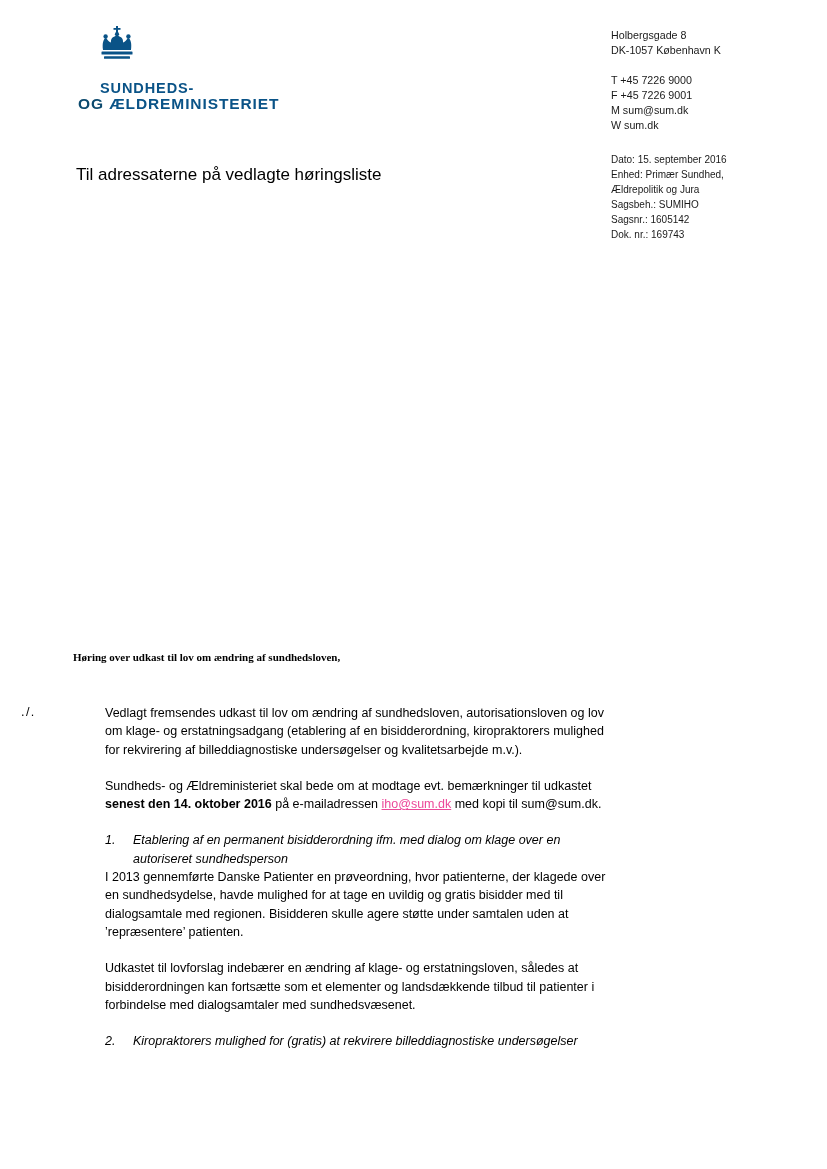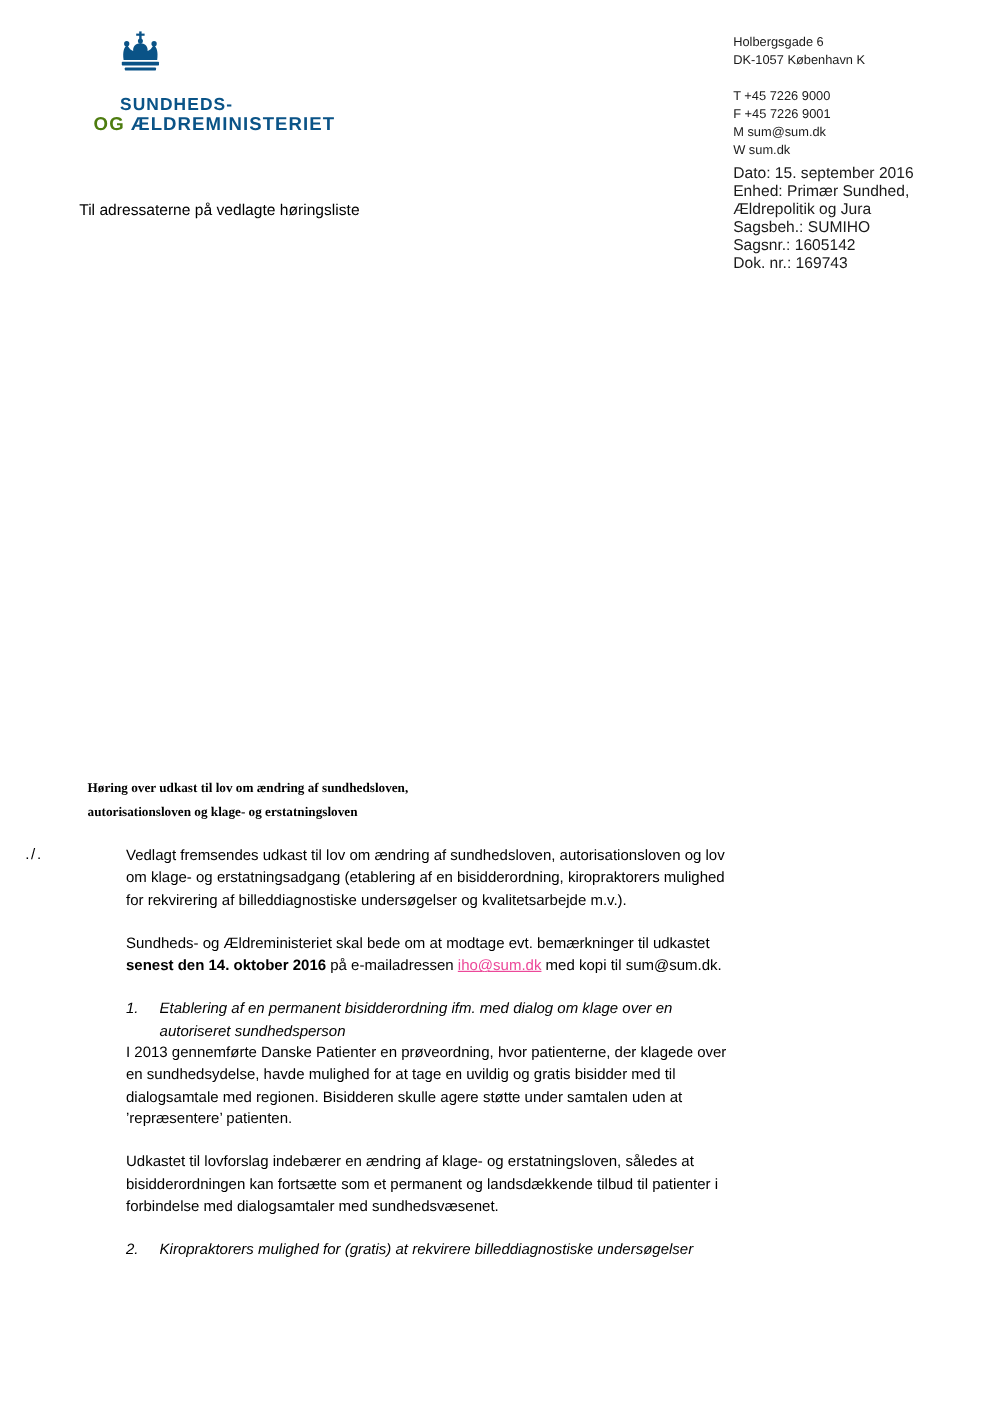--- a/index.html
+++ b/index.html
@@ -47,21 +47,21 @@
     margin-top: 21px;
   }
   .logo-line2 {
     display: block;
     font-size: 15.5px;
     font-weight: bold;
     letter-spacing: 0.9px;
     color: #0a5387;
   }
   .logo-og {
-    color: #4d7c0f;
+    color: #0c4a6e;
     font-weight: bold;
     letter-spacing: 0.9px;
   }
 
   
   .info-col {
     position: absolute;
     left: 611px;
     top: 28px;
     width: 200px;
@@ -69,34 +69,34 @@
     line-height: 15.1px;
     color: #1a1a1a;
   }
   .info-group { margin: 0; }
   .info-group + .info-group { margin-top: 15px; }
   .info-group div { white-space: nowrap; }
 
   .meta-col {
     position: absolute;
     left: 611px;
-    top: 136px;
+    top: 152px;
     width: 200px;
-    font-size: 13px;
+    font-size: 10px;
     line-height: 15.1px;
     color: #1a1a1a;
   }
   .meta-col div { white-space: nowrap; }
 
   
   .addressee {
     position: absolute;
-    left: 66px;
+    left: 76px;
     top: 166px;
-    font-size: 13px;
+    font-size: 17px;
     line-height: 17px;
     color: #000;
   }
 
   
   .doc-title {
     position: absolute;
     left: 73px;
     top: 648px;
     width: 500px;
@@ -172,21 +172,21 @@
       </g>
     </svg>
     <div class="logo-text">
       <span class="logo-line1">SUNDHEDS-</span>
       <span class="logo-line2"><span class="logo-og">OG</span> <span>ÆLDREMINISTERIET</span></span>
     </div>
   </div>
 
   <div class="info-col">
     <div class="info-group">
-      <div>Holbergsgade 6</div>
+      <div>Holbergsgade 8</div>
       <div>DK-1057 København K</div>
     </div>
     <div class="info-group">
       <div>T +45 7226 9000</div>
       <div>F +45 7226 9001</div>
       <div>M sum@sum.dk</div>
       <div>W sum.dk</div>
     </div>
   </div>
 
@@ -196,41 +196,40 @@
     <div>Ældrepolitik og Jura</div>
     <div>Sagsbeh.: SUMIHO</div>
     <div>Sagsnr.: 1605142</div>
     <div>Dok. nr.: 169743</div>
   </div>
 
   <div class="addressee">Til adressaterne på vedlagte høringsliste</div>
 
   <div class="doc-title">
     <span>Høring over udkast til lov om ændring af sundhedsloven,</span><br>
-    <span>autorisationsloven og klage- og erstatningsloven</span>
   </div>
 
   <div class="attachment-mark">./.</div>
 
   <div class="body-col">
 
     <p>Vedlagt fremsendes udkast til lov om ændring af sundhedsloven, autorisationsloven og lov om klage- og erstatningsadgang (etablering af en bisidderordning, kiropraktorers mulighed for rekvirering af billeddiagnostiske undersøgelser og kvalitetsarbejde m.v.).</p>
 
     <p><span>Sundheds- og Ældreministeriet skal bede om at modtage evt. bemærkninger til udkastet </span><b>senest den 14. oktober 2016</b><span> på e-mailadressen </span><a class="maillink" href="#">iho@sum.dk</a><span> med kopi til sum@sum.dk.</span></p>
 
 
     <div class="num-item">
       <span class="num">1.</span>
       <span class="num-text">Etablering af en permanent bisidderordning ifm. med dialog om klage over en autoriseret sundhedsperson</span>
     </div>
     <p class="tight">I 2013 gennemførte Danske Patienter en prøveordning, hvor patienterne, der klagede over en sundhedsydelse, havde mulighed for at tage en uvildig og gratis bisidder med til dialogsamtale med regionen. Bisidderen skulle agere støtte under samtalen uden at ’repræsentere’ patienten.</p>
 
     <div class="spacer-18"></div>
 
-    <p>Udkastet til lovforslag indebærer en ændring af klage- og erstatningsloven, således at bisidderordningen kan fortsætte som et permanent og landsdækkende tilbud til patienter i forbindelse med dialogsamtaler med sundhedsvæsenet.</p>
+    <p>Udkastet til lovforslag indebærer en ændring af klage- og erstatningsloven, således at bisidderordningen kan fortsætte som et elementer og landsdækkende tilbud til patienter i forbindelse med dialogsamtaler med sundhedsvæsenet.</p>
 
     <div class="num-item">
       <span class="num">2.</span>
       <span class="num-text">Kiropraktorers mulighed for (gratis) at rekvirere billeddiagnostiske undersøgelser</span>
     </div>
 
   </div>
 
 </div>
 

